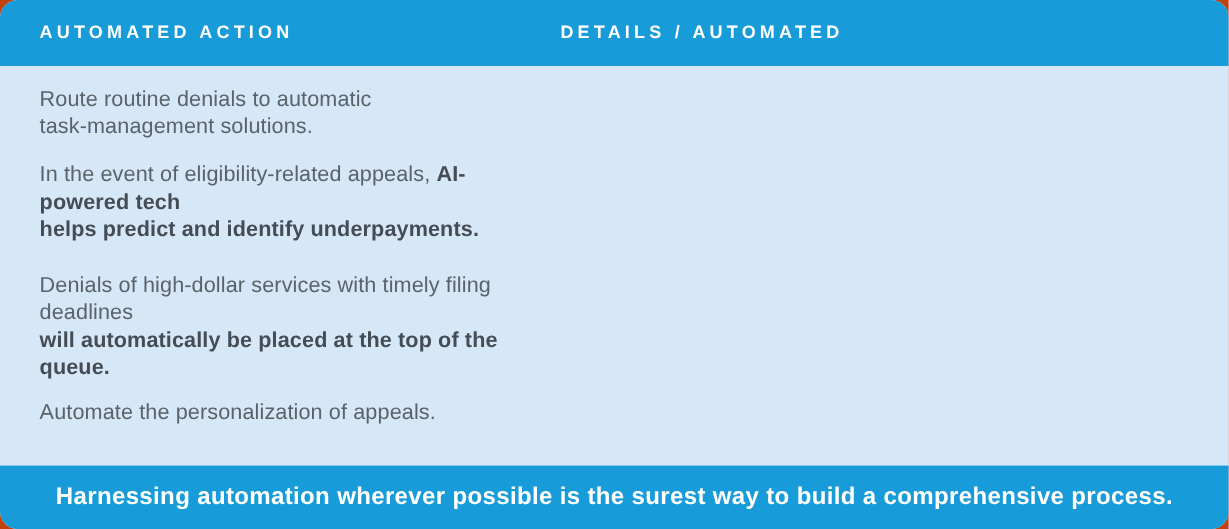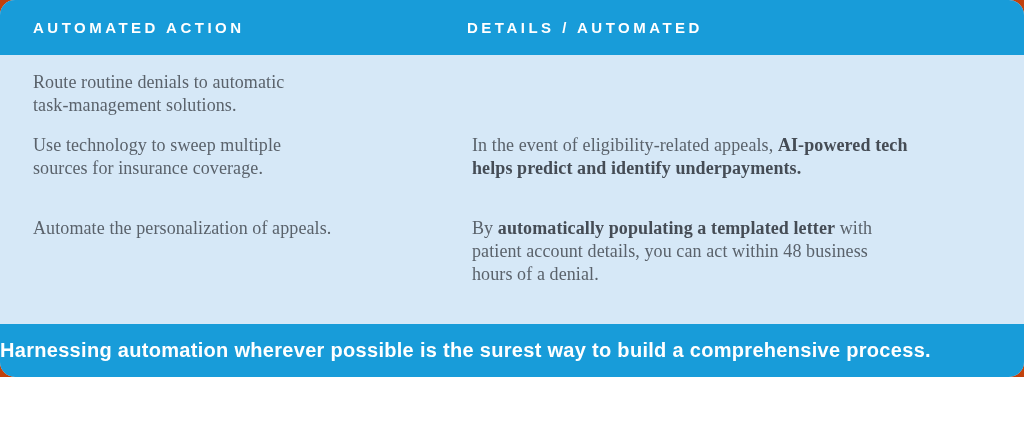--- a/index.html
+++ b/index.html
@@ -1,19 +1,19 @@
 <!DOCTYPE html>
 <html><head>
 <meta charset="utf-8">
 <style>
   * { margin:0; padding:0; box-sizing:border-box; }
   html,body { background:#ffffff; }
   body { font-family:"Liberation Sans", sans-serif; }
 
-  .page { position:relative; width:1024px; height:377px; background:#c2410c; }
+  .page { position:relative; width:1024px; height:441px; background:#c2410c; }
 
   .card {
     position:absolute; inset:0;
     border-radius:15px;
     overflow:hidden;
     display:flex; flex-direction:column;
     background:#d6e8f7;
   }
 
   .header {
@@ -33,42 +33,41 @@
   }
 
   .tbody {
     flex:1 1 auto;
     background:#d6e8f7;
     padding:16px 30px 0 33px;
   }
   .row {
     display:grid;
     grid-template-columns:425px 1fr;
-    column-gap:14px;
-    font-family:Liberation Serif, serif;
+    column-gap:2px;
   }
   .row-1 { margin-bottom:17px; }
   .row-2 { margin-bottom:23px; }
   .row-3 { margin-bottom:14px; }
 
   .cell {
     color:#5a626b;
     font-size:18px;
     line-height:23px;
     letter-spacing:0.1px;
   }
   .cell .b {
     font-weight:bold;
     color:#454c55;
   }
 
   .footer {
     height:53px; flex:0 0 53px;
     background:#189cd9;
-    display:flex; align-items:center; 
+    display:flex; align-items:center; justify-content:center;
   }
   .footer-text {
     color:#ffffff;
     font-size:20px;
     font-weight:bold;
     letter-spacing:0.3px;
     text-align:center;
   }
 </style>
 </head>
@@ -80,28 +79,27 @@
     <div class="header">
       <div class="th">AUTOMATED ACTION</div>
       <div class="th">DETAILS / AUTOMATED</div>
     </div>
 
     <div class="tbody">
       <div class="row row-1">
         <div class="cell"><span>Route routine denials to automatic<br>task-management solutions.</span></div>
       </div>
       <div class="row row-2">
-        <div class="cell"><span>Use technology to sweep multiple<br>sources for insurance coverage.</span></div>
         <div class="cell"><span>In the event of eligibility-related appeals, </span><span class="b">AI-powered tech<br>helps predict and identify underpayments.</span></div>
       </div>
       <div class="row row-3">
+        <div class="cell"><span>Denials of high-dollar services with timely filing deadlines<br></span><span class="b">will automatically be placed at the top of the queue.</span></div>
       </div>
       <div class="row row-4">
         <div class="cell"><span>Automate the personalization of appeals.</span></div>
-        <div class="cell"><span>By </span><span class="b">automatically populating a templated letter</span><span> with<br>patient account details, you can act within 48 business<br>hours of a denial.</span></div>
       </div>
     </div>
 
     <div class="footer">
       <div class="footer-text">Harnessing automation wherever possible is the surest way to build a comprehensive process.</div>
     </div>
 
   </div>
 </div>
 

